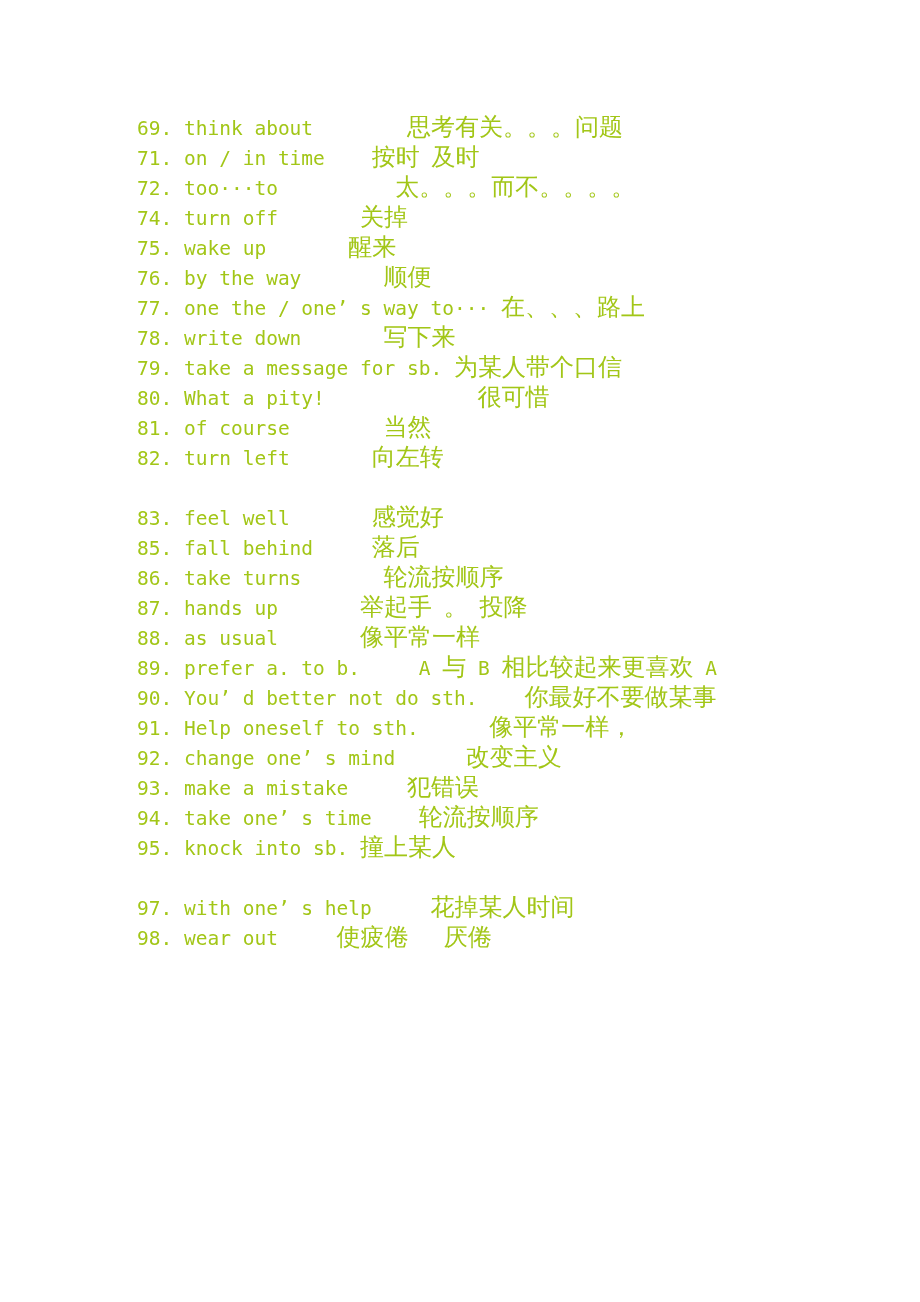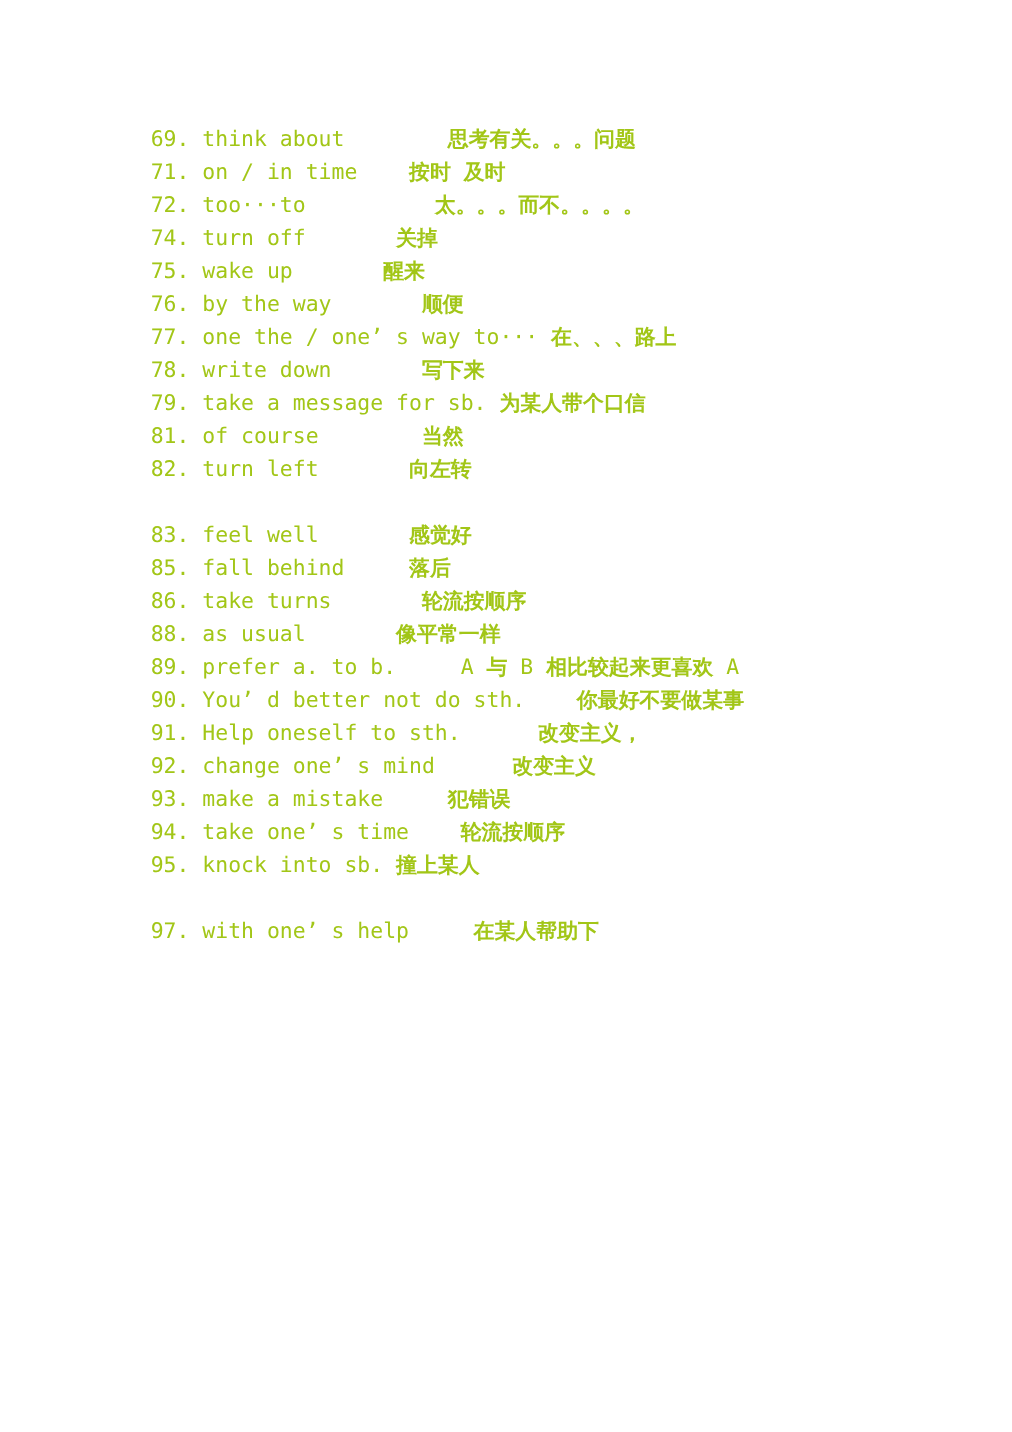--- a/index.html
+++ b/index.html
@@ -33,49 +33,51 @@
     white-space: pre;
     letter-spacing: 0px;
     font-family: "DejaVu Sans Mono", "Liberation Mono", monospace;
   }
   .line.blank {
     height: 30px;
   }
   
   .cn {
     font-family: "DejaVu Sans", "Liberation Sans", sans-serif;
-    font-size: 19px;
-    font-weight: bold;
+    font-size: 24px;
   }
 </style>
 </head>
 <body>
 
 <div id="page" style="background: rgb(255, 255, 255);">
   <div id="doc-body" style="color: rgb(162, 198, 23);">
       <div class="line">69. think about        <span class="cn">思考有关。。。问题</span></div>
       <div class="line">71. on / in time    <span class="cn">按时</span> <span class="cn">及时</span></div>
       <div class="line">72. too···to          <span class="cn">太。。。而不。。。。</span></div>
       <div class="line">74. turn off       <span class="cn">关掉</span></div>
       <div class="line">75. wake up       <span class="cn">醒来</span></div>
       <div class="line">76. by the way       <span class="cn">顺便</span></div>
       <div class="line">77. one the / one’ s way to··· <span class="cn">在、、、路上</span></div>
       <div class="line">78. write down       <span class="cn">写下来</span></div>
       <div class="line">79. take a message for sb. <span class="cn">为某人带个口信</span></div>
+      <div class="line">80. What a pity!             <span class="cn">很可惜</span></div>
       <div class="line">81. of course        <span class="cn">当然</span></div>
       <div class="line">82. turn left       <span class="cn">向左转</span></div>
       <div class="line blank"></div>
       <div class="line">83. feel well       <span class="cn">感觉好</span></div>
       <div class="line">85. fall behind     <span class="cn">落后</span></div>
       <div class="line">86. take turns       <span class="cn">轮流按顺序</span></div>
+      <div class="line">87. hands up       <span class="cn">举起手</span> <span class="cn">。</span> <span class="cn">投降</span></div>
       <div class="line">88. as usual       <span class="cn">像平常一样</span></div>
       <div class="line">89. prefer a. to b.     A <span class="cn">与</span> B <span class="cn">相比较起来更喜欢</span> A</div>
       <div class="line">90. You’ d better not do sth.    <span class="cn">你最好不要做某事</span></div>
-      <div class="line">91. Help oneself to sth.      <span class="cn">改变主义，</span></div>
+      <div class="line">91. Help oneself to sth.      <span class="cn">像平常一样，</span></div>
       <div class="line">92. change one’ s mind      <span class="cn">改变主义</span></div>
       <div class="line">93. make a mistake     <span class="cn">犯错误</span></div>
       <div class="line">94. take one’ s time    <span class="cn">轮流按顺序</span></div>
       <div class="line">95. knock into sb. <span class="cn">撞上某人</span></div>
       <div class="line blank"></div>
-      <div class="line">97. with one’ s help     <span class="cn">在某人帮助下</span></div>
+      <div class="line">97. with one’ s help     <span class="cn">花掉某人时间</span></div>
+      <div class="line">98. wear out     <span class="cn">使疲倦</span>   <span class="cn">厌倦</span></div>
       <div class="line blank"></div>
     </div>
 </div>
 
 </body></html>

